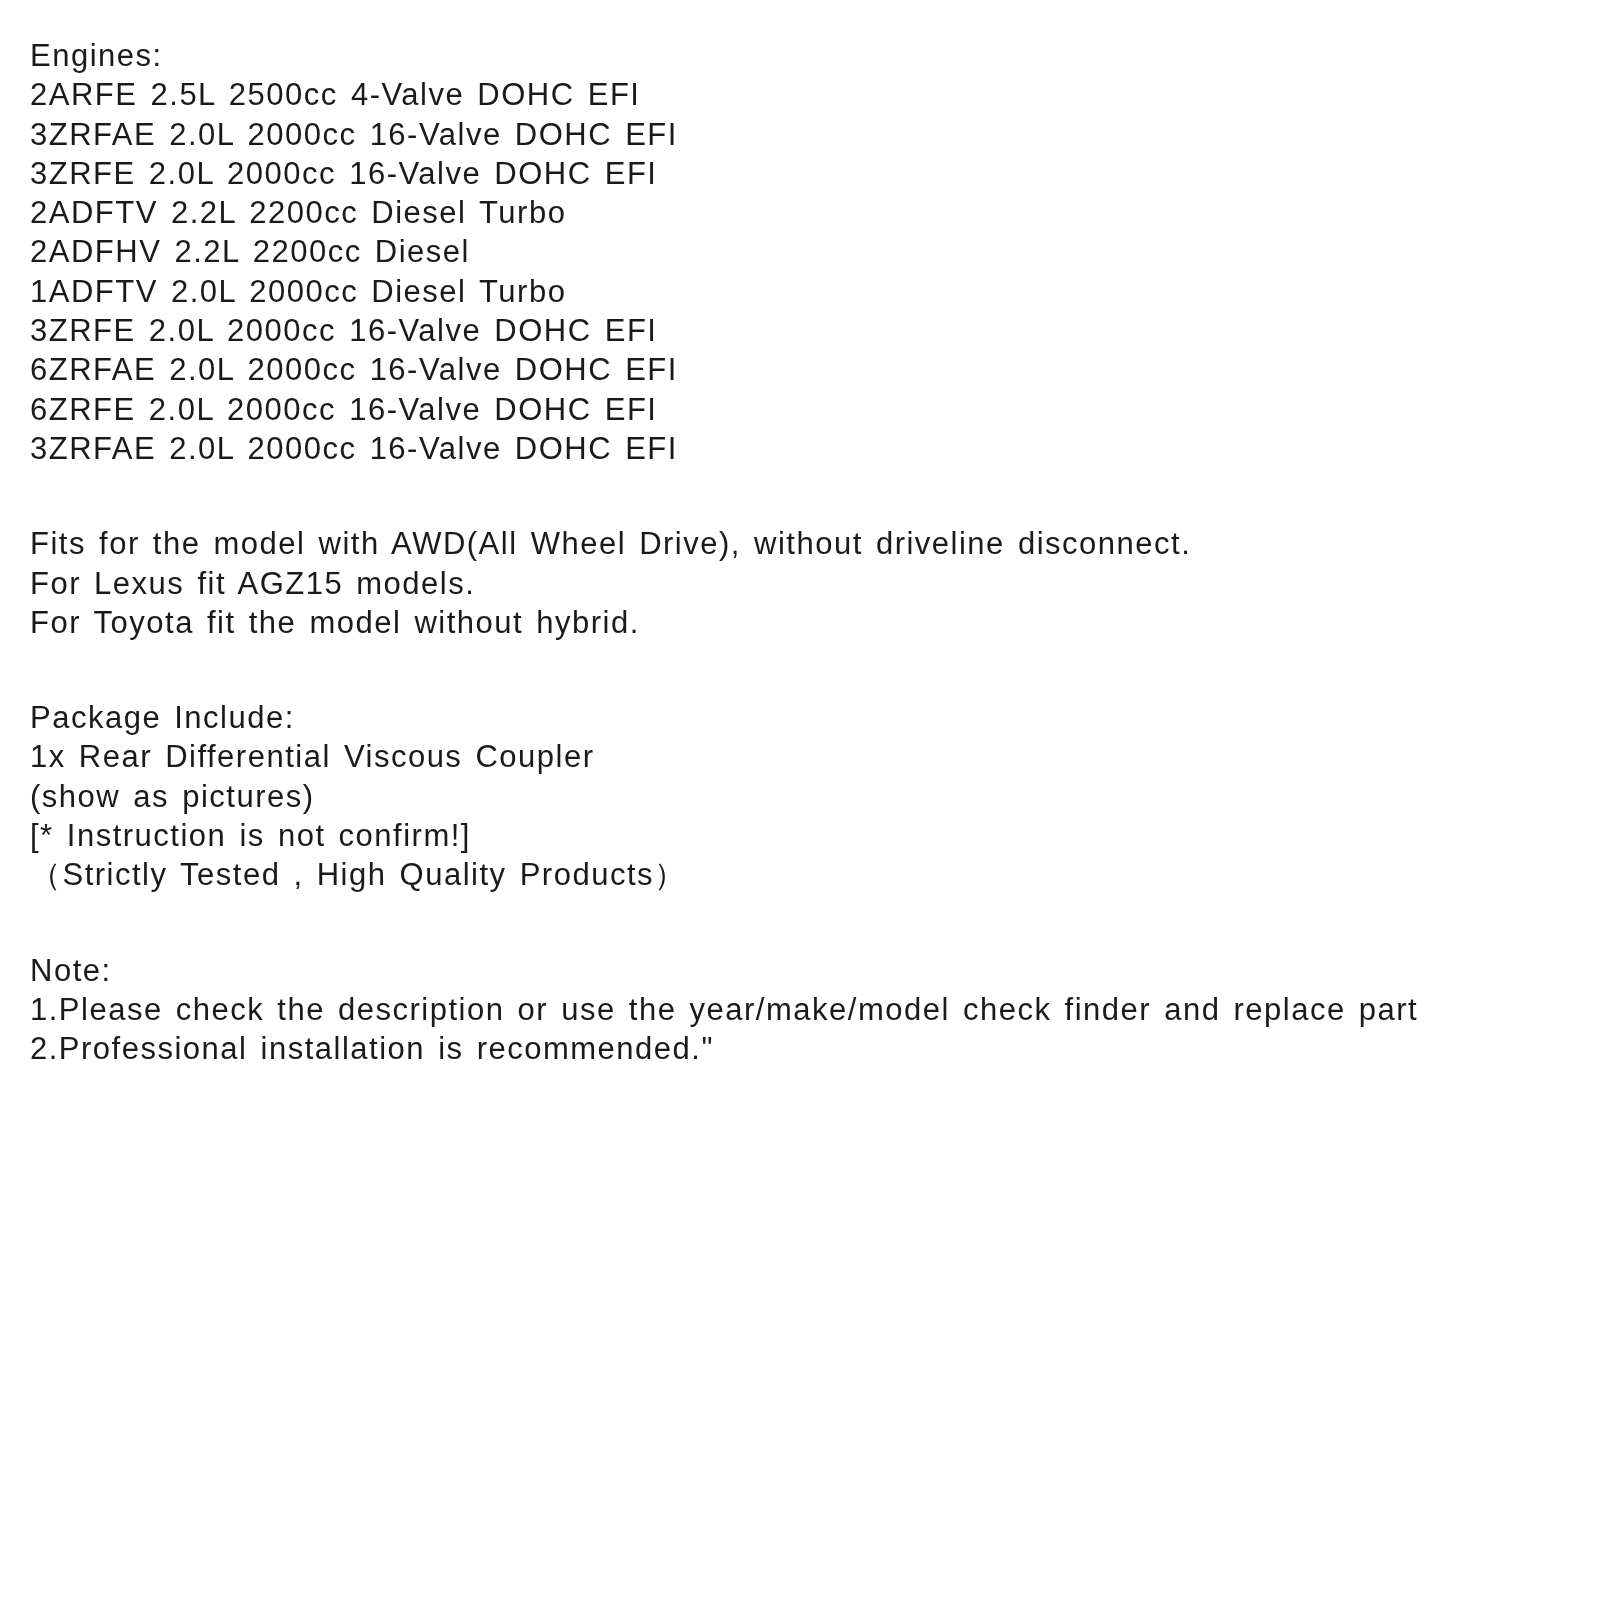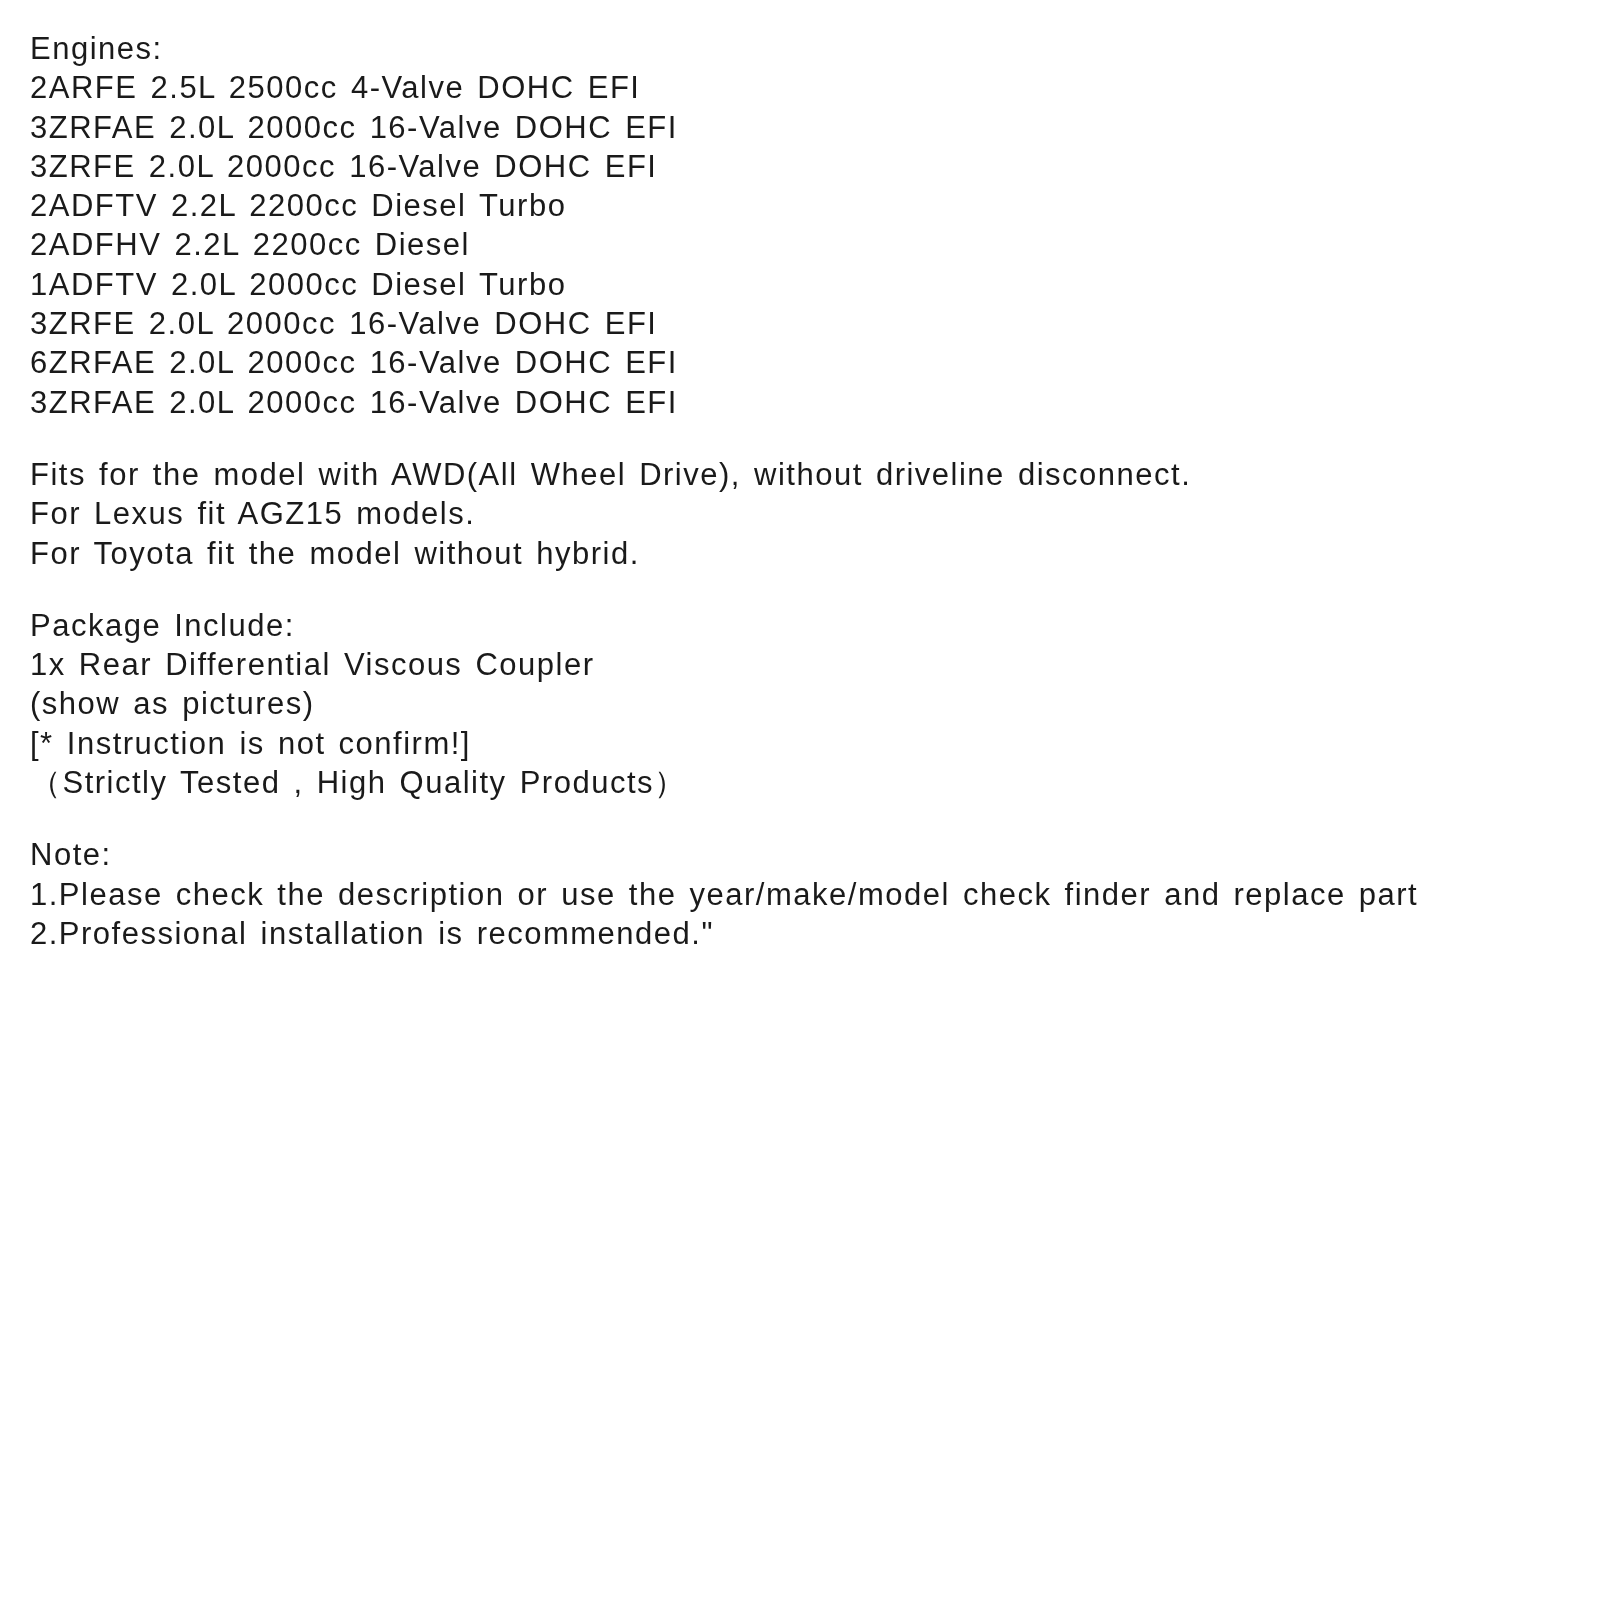--- a/index.html
+++ b/index.html
@@ -10,34 +10,34 @@
     width: 1600px;
     height: 1600px;
     background: #ffffff;
     font-family: "Liberation Sans", "DejaVu Sans", sans-serif;
     color: #1a1a1a;
     overflow: hidden;
   }
   .text-block {
     position: absolute;
     left: 30px;
-    top: 29px;
+    top: 36px;
     width: 1545px;
     font-size: 31px;
     line-height: 39.3px;
     letter-spacing: 1.5px;
     word-spacing: 3px;
     font-weight: 400;
   }
   section {
     margin: 0;
     padding: 0;
   }
   .gap-above {
-    margin-top: 33px;
+    margin-top: 56px;
   }
   .line {
     min-height: 39.3px;
     white-space: pre;
   }
 </style>
 </head>
 <body>
 
 <div class="text-block">
@@ -45,20 +45,21 @@
   <section>
     <div class="line">Engines:</div>
     <div class="line">2ARFE 2.5L 2500cc 4-Valve DOHC EFI</div>
     <div class="line">3ZRFAE 2.0L 2000cc 16-Valve DOHC EFI</div>
     <div class="line">3ZRFE 2.0L 2000cc 16-Valve DOHC EFI</div>
     <div class="line">2ADFTV 2.2L 2200cc Diesel Turbo</div>
     <div class="line">2ADFHV 2.2L 2200cc Diesel</div>
     <div class="line">1ADFTV 2.0L 2000cc Diesel Turbo</div>
     <div class="line">3ZRFE 2.0L 2000cc 16-Valve DOHC EFI</div>
     <div class="line">6ZRFAE 2.0L 2000cc 16-Valve DOHC EFI</div>
+    <div class="line">6ZRFE 2.0L 2000cc 16-Valve DOHC EFI</div>
     <div class="line">3ZRFAE 2.0L 2000cc 16-Valve DOHC EFI</div>
   </section>
 
   <section class="gap-above">
     <div class="line">Fits for the model with AWD(All Wheel Drive), without driveline disconnect.</div>
     <div class="line">For Lexus fit AGZ15 models.</div>
     <div class="line">For Toyota fit the model without hybrid.</div>
   </section>
 
   <section class="gap-above">

